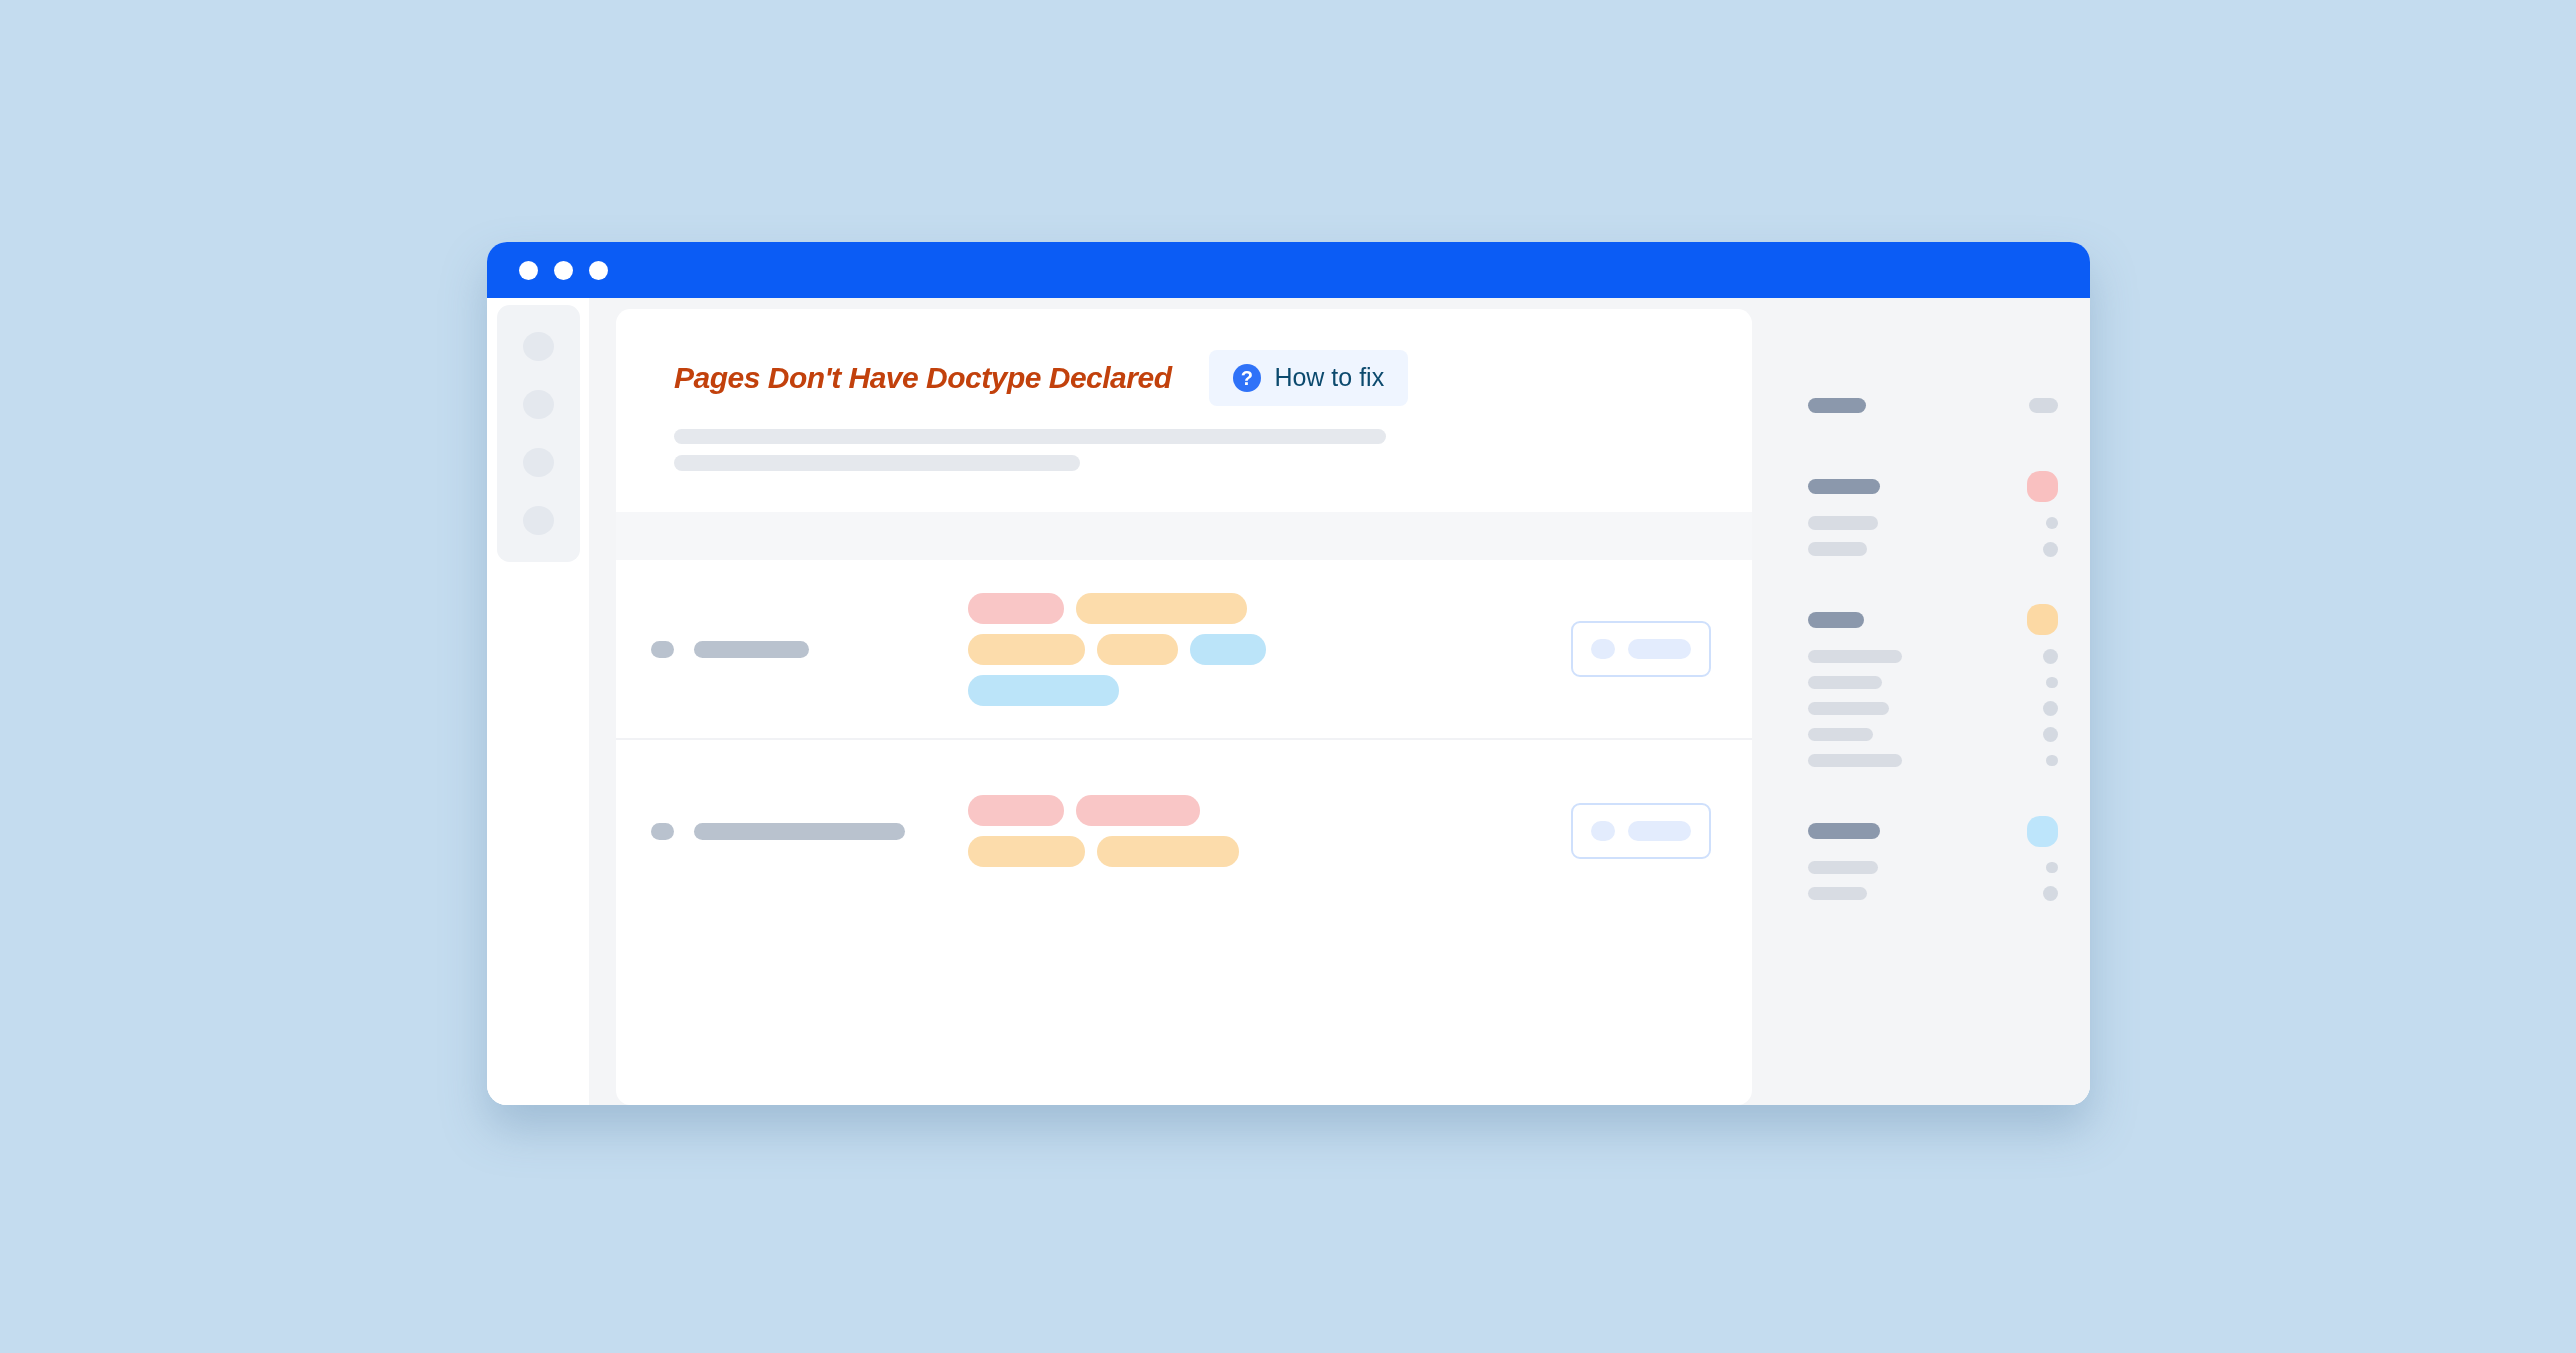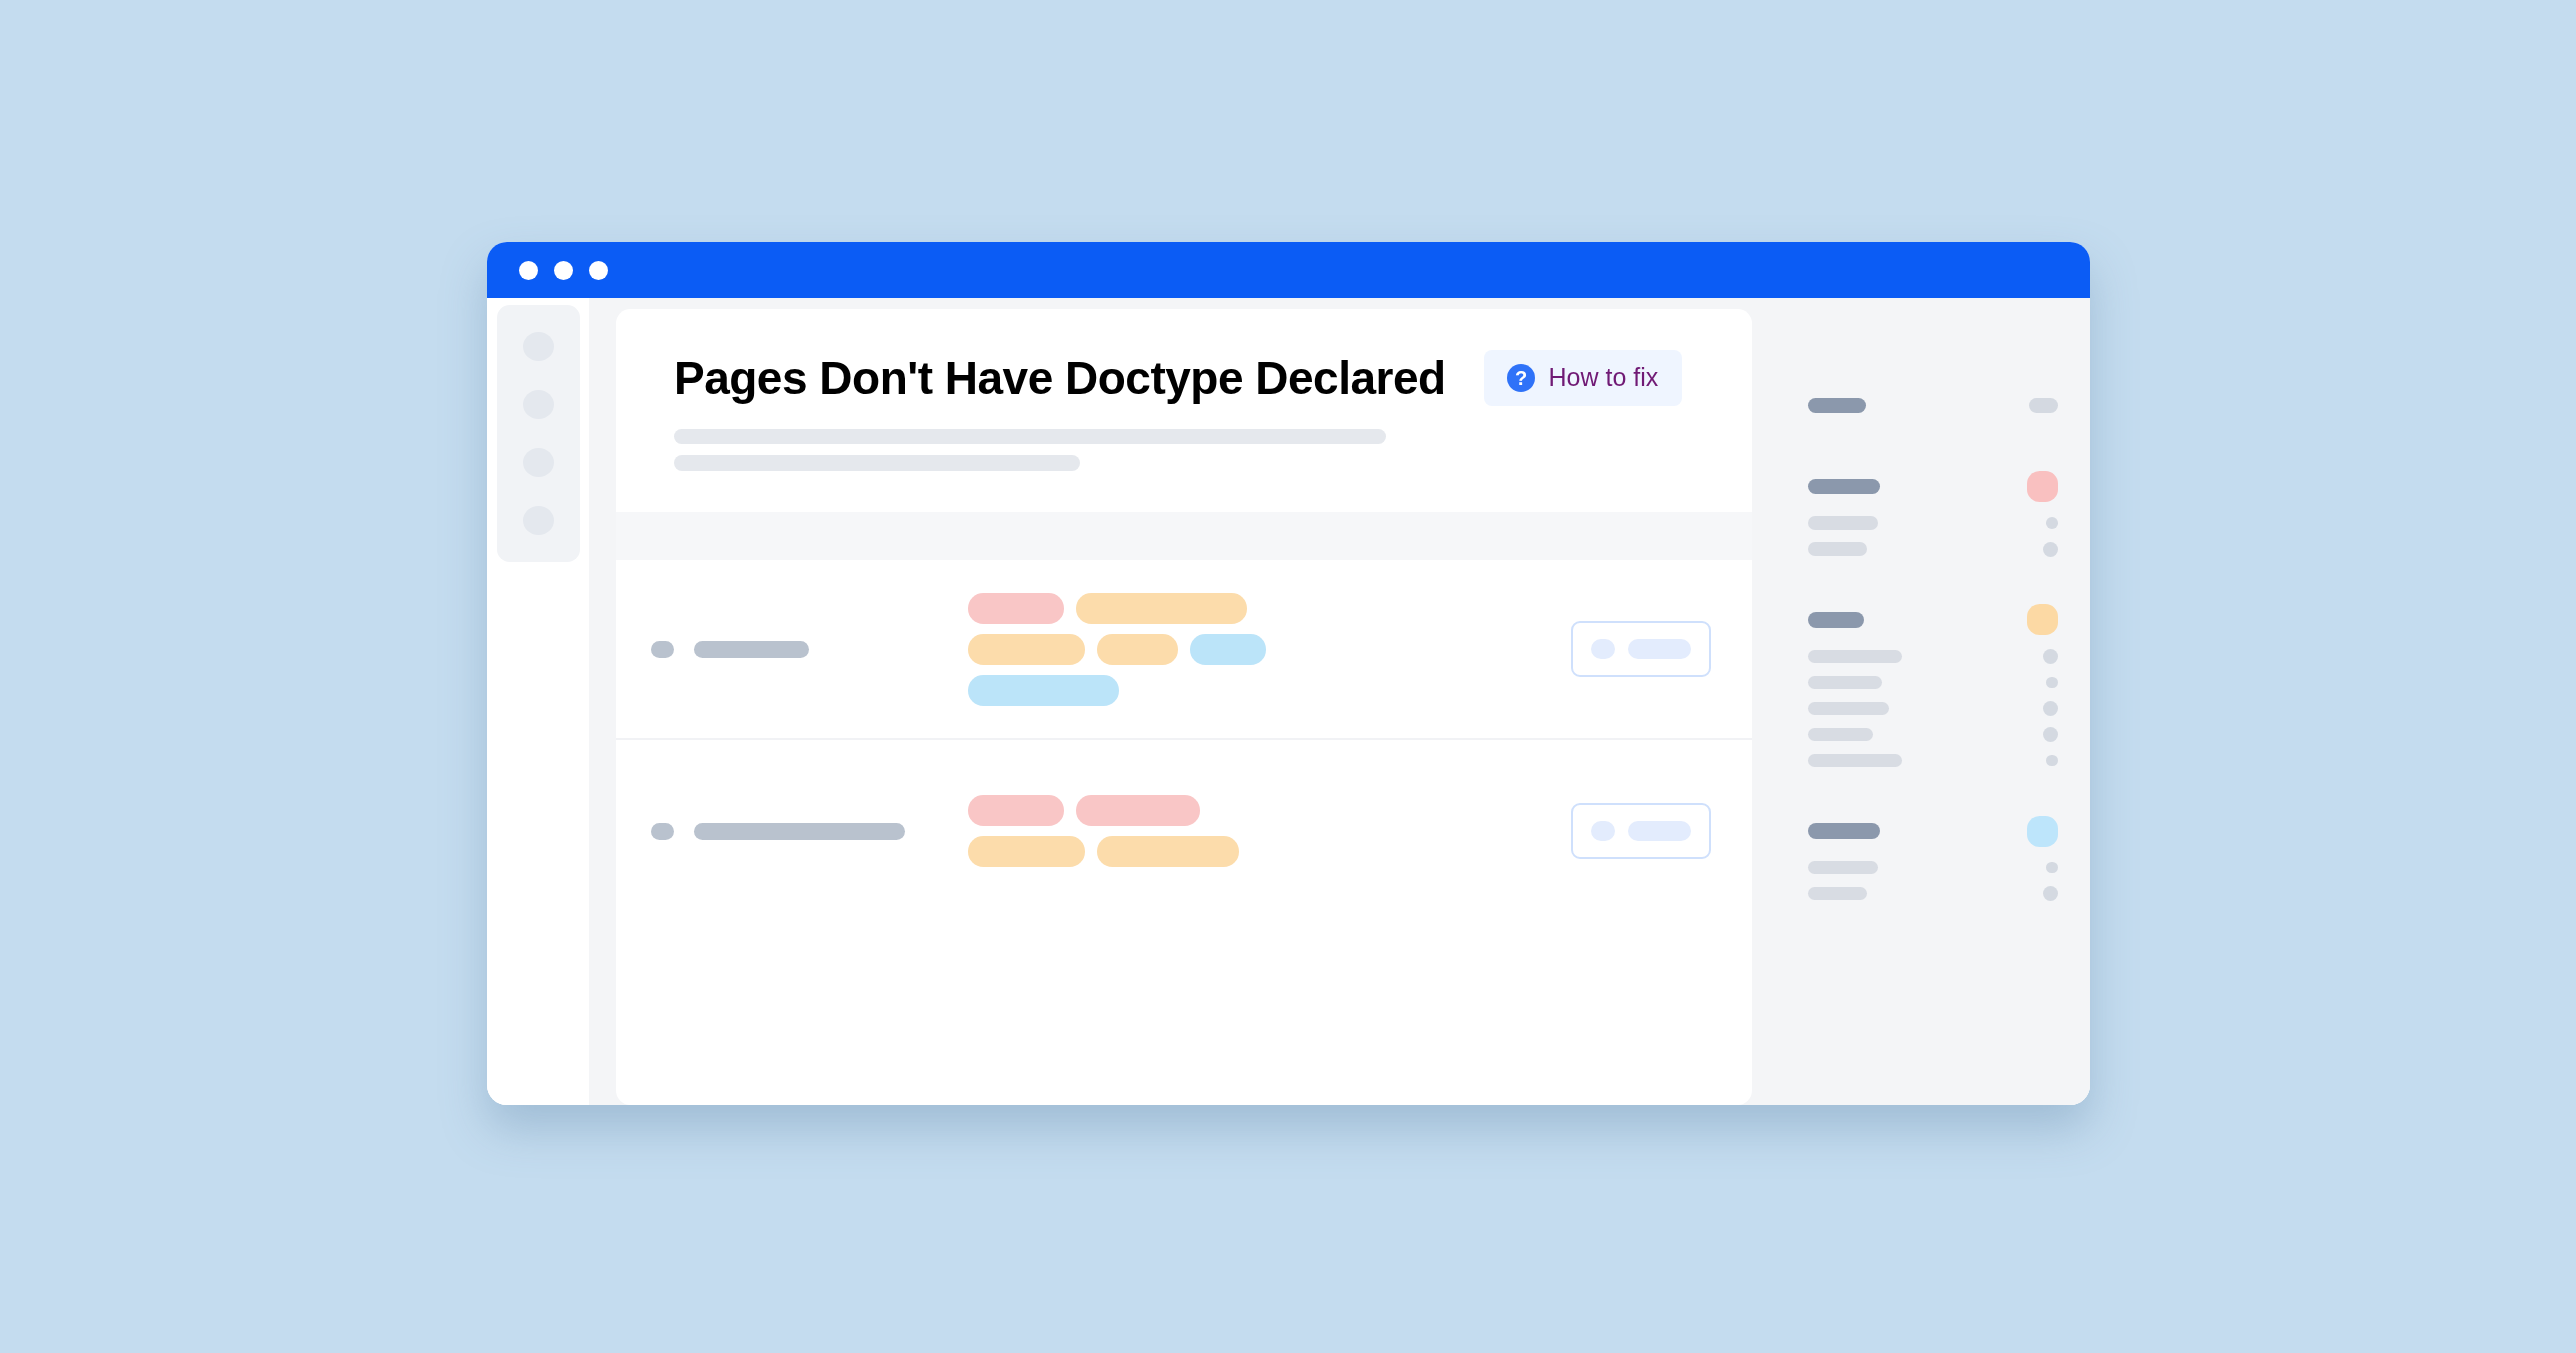--- a/index.html
+++ b/index.html
@@ -158,26 +158,27 @@
 
   .card-head {
     padding: 41px 43px 31px 58px;
   }
   .title-row {
     display: flex;
     align-items: center;
     gap: 38px;
   }
   .page-title {
-    font-size: 46px;
+    font-size: 30px;
     font-weight: bold;
-    color: #000000;
+    color: #c2410c;
     letter-spacing: -0.5px;
     white-space: nowrap;
     line-height: 1.05;
+    font-style: italic;
   }
   .howtofix {
     background: #eff5ff;
     border-radius: 8px;
     height: 56px;
     display: flex;
     align-items: center;
     gap: 13.5px;
     padding: 0 23.4px;
     flex: 0 0 auto;
@@ -190,21 +191,21 @@
     color: #ffffff;
     font-size: 20px;
     font-weight: bold;
     display: flex;
     align-items: center;
     justify-content: center;
     line-height: 1;
   }
   .howtofix-label {
     font-size: 25px;
-    color: #701a75;
+    color: #0c4a6e;
     white-space: nowrap;
   }
 
   .subline-wrap { margin-top: 23.4px; }
   .subline {
     height: 15.3px;
     border-radius: 8px;
     background: #e5e8ed;
     margin-bottom: 10.8px;
   }

